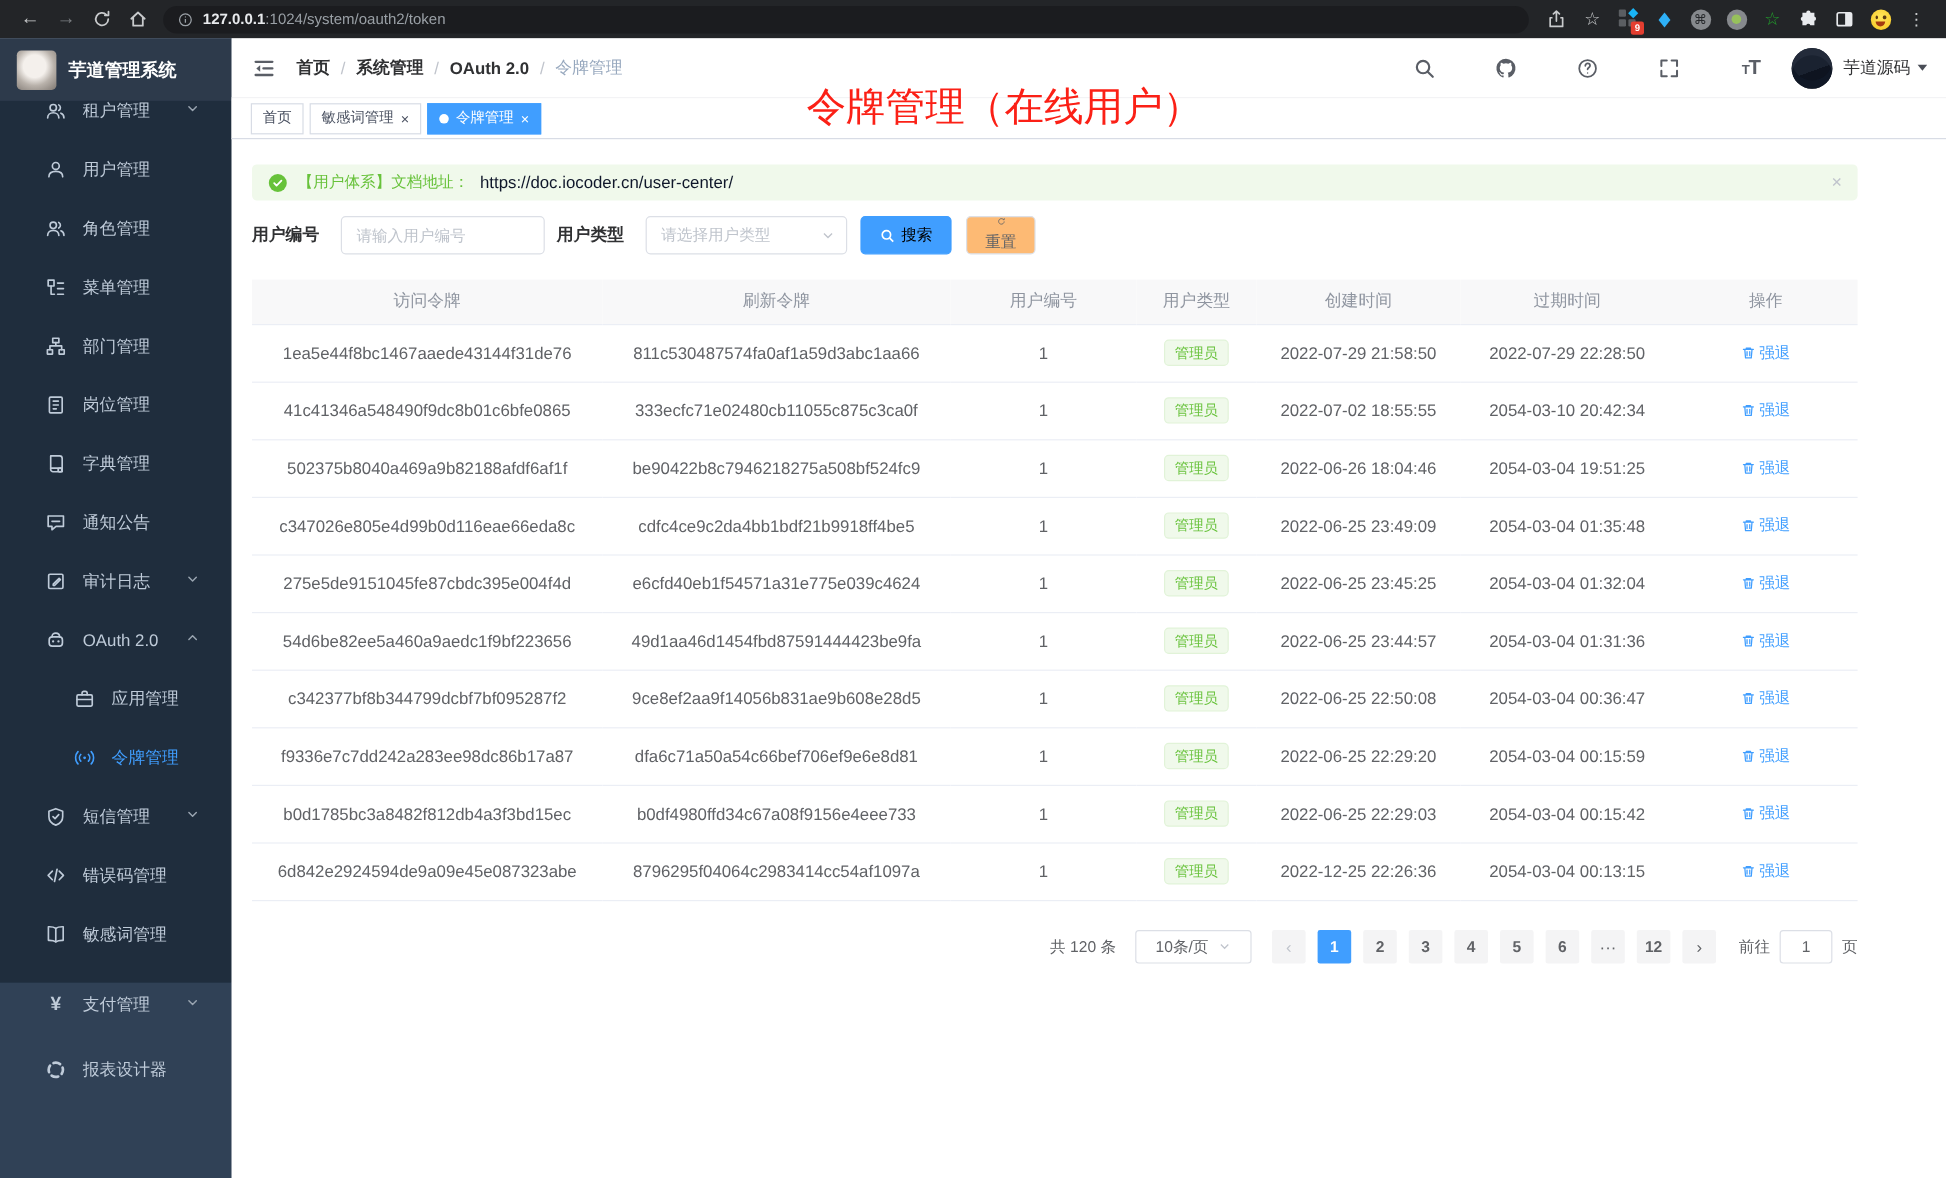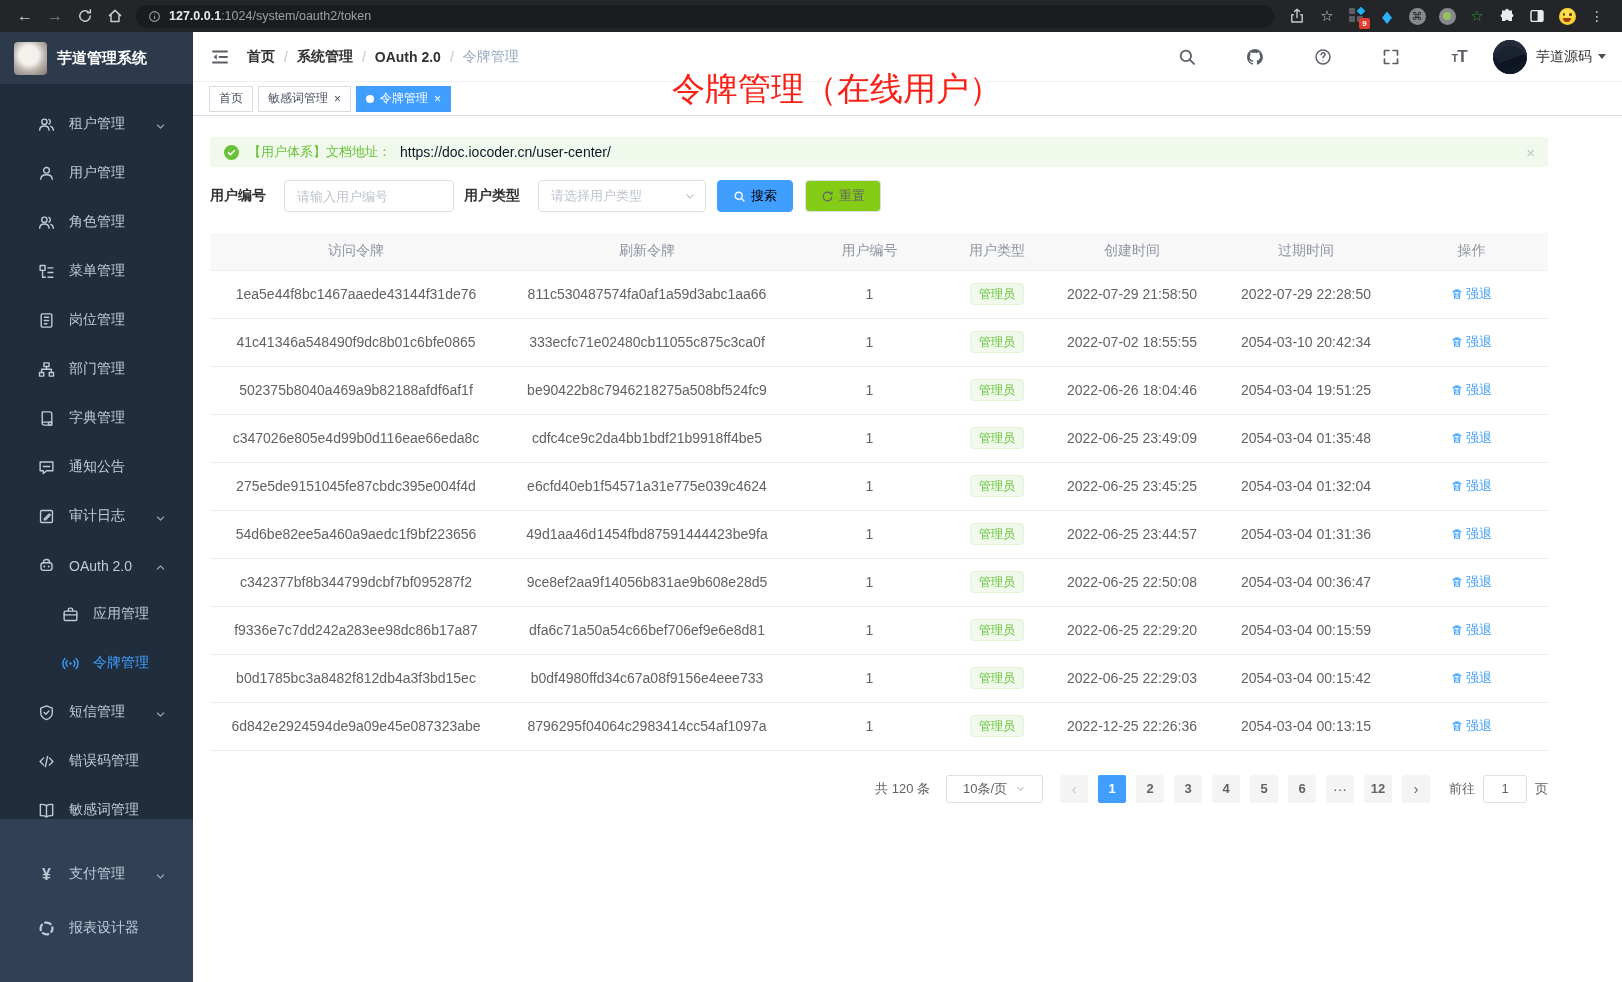--- a/index.html
+++ b/index.html
@@ -38,21 +38,21 @@
   .app { position:absolute; left:0; right:0; top:32px; bottom:0; }
 
   
   .sidebar { position:absolute; left:0; top:0; bottom:0; width:193px; background:#304156; display:flex; flex-direction:column; }
   .logo-bar { height:52px; background:#2d3a4b; display:flex; align-items:center; padding:0 14px; gap:10px; flex:0 0 auto; cursor:pointer; }
   .logo-img { width:33px; height:33px; border-radius:4px; flex:0 0 auto;
               background:radial-gradient(circle at 45% 40%, #f4f0ec 0 35%, #b9b2ab 60%, #7d7670 100%); }
   .logo-title { color:#fff; font-size:15px; font-weight:700; white-space:nowrap; }
   .menu-sub { background:#1f2d3d; flex:0 0 auto; }
   .menu-root { background:#304156; flex:1 1 auto; padding-top:10px; }
-  .menu-item { height:49px; display:flex; align-items:flex-end; padding:0 26px 0 38px; cursor:pointer;
+  .menu-item { height:49px; display:flex; align-items:flex-start; padding:0 26px 0 38px; cursor:pointer;
                color:#bfcbd9; font-size:14px; gap:14px; white-space:nowrap; }
   .menu-root .menu-item { height:54px; }
   .menu-item.lvl2 { padding-left:62px; }
   .menu-item.active { color:#409eff; }
   .mi-icon { width:17px; height:17px; display:flex; align-items:center; justify-content:center; flex:0 0 auto; }
   .mi-icon svg { width:17px; height:17px; }
   .mi-label { flex:1 1 auto; overflow:hidden; }
   .mi-chevron { color:#9aa5b1; display:flex; }
   .mi-chevron svg{ width:13px; height:13px; }
   .mi-chevron.up svg { transform:rotate(180deg); }
@@ -109,21 +109,21 @@
              color:#606266; outline:none; margin-right:10px; font-family:inherit; }
   .f-input::placeholder { color:#bfc4cc; }
   .f-select { width:168px; height:32px; border:1px solid #dcdfe6; border-radius:4px; padding:0 26px 0 12px; font-size:13px;
               color:#bfc4cc; position:relative; display:flex; align-items:center; cursor:pointer; margin-right:11px; white-space:nowrap; }
   .f-select .sel-arrow { position:absolute; right:9px; top:50%; transform:translateY(-50%); color:#c0c4cc; display:flex; }
   .f-select .sel-arrow svg{ width:12px; height:12px; }
   .btn { height:32px; border-radius:4px; font-size:13px; display:inline-flex; align-items:center; gap:5px;
          padding:0 15px; cursor:pointer; border:1px solid transparent; font-family:inherit; }
   .btn svg { width:13px; height:13px; }
   .btn-primary { background:#409eff; color:#000000; border-color:#409eff; margin-right:12px; }
-  .btn-plain { background:#84cc16; color:#606266; border-color:#dcdfe6; }
+  .btn-plain { background:#fdba74; color:#606266; border-color:#dcdfe6;flex-direction:column; }
 
   
   table.grid { width:1338px; border-collapse:collapse; table-layout:fixed; }
   .grid th { height:37px; background:#f8f8f9; color:#8f95a0; font-size:14px; font-weight:500; text-align:center;
              border-bottom:1px solid #ebeef5;font-family:Liberation Mono, monospace; }
   .grid td { height:48px; color:#606266; font-size:14px; text-align:center; border-bottom:1px solid #ebeef5;
              overflow:hidden; white-space:nowrap; }
   .badge-admin { display:inline-block; background:#f0f9eb; border:1px solid #e1f3d8; color:#67c23a; font-size:12px;
                  border-radius:4px; padding:3px 8px; line-height:1.2; }
   .act-link { color:#409eff; font-size:13px; display:inline-flex; align-items:center; gap:3px; cursor:pointer; }
@@ -287,36 +287,36 @@
               <svg viewBox="0 0 16 16" fill="none" stroke="currentColor" stroke-width="1.3" stroke-linecap="round" stroke-linejoin="round">
                 <rect x="2" y="2.3" width="4.6" height="4.6"></rect>
                 <path d="M9.4 4.6H14M9.4 9h4.6M9.4 13.4H14M4.3 6.9v6.5h2.6"></path>
               </svg>
             </span>
             <span class="mi-label">菜单管理</span>
           </div>
           <div class="menu-item lvl1">
             <span class="mi-icon">
               <svg viewBox="0 0 16 16" fill="none" stroke="currentColor" stroke-width="1.3" stroke-linecap="round" stroke-linejoin="round">
-                <rect x="3" y="1.8" width="10" height="12.4" rx="1"></rect>
-                <path d="M6 5h4M6 8h4M6 11h2.4"></path>
-              </svg>
-            </span>
-            <span class="mi-label">岗位管理</span>
-          </div>
-          <div class="menu-item lvl1">
-            <span class="mi-icon">
-              <svg viewBox="0 0 16 16" fill="none" stroke="currentColor" stroke-width="1.3" stroke-linecap="round" stroke-linejoin="round">
                 <rect x="5.6" y="1.8" width="4.8" height="3.4"></rect>
                 <rect x="1.4" y="10.8" width="4" height="3.4"></rect>
                 <rect x="10.6" y="10.8" width="4" height="3.4"></rect>
                 <path d="M8 5.2v2.6M3.4 10.8V7.8h9.2v3"></path>
               </svg>
             </span>
             <span class="mi-label">部门管理</span>
+          </div>
+          <div class="menu-item lvl1">
+            <span class="mi-icon">
+              <svg viewBox="0 0 16 16" fill="none" stroke="currentColor" stroke-width="1.3" stroke-linecap="round" stroke-linejoin="round">
+                <rect x="3" y="1.8" width="10" height="12.4" rx="1"></rect>
+                <path d="M6 5h4M6 8h4M6 11h2.4"></path>
+              </svg>
+            </span>
+            <span class="mi-label">岗位管理</span>
           </div>
           <div class="menu-item lvl1">
             <span class="mi-icon">
               <svg viewBox="0 0 16 16" fill="none" stroke="currentColor" stroke-width="1.3" stroke-linecap="round" stroke-linejoin="round">
                 <path d="M4 1.8h7a2 2 0 0 1 2 2v10.4H5.8A1.8 1.8 0 0 1 4 12.4z"></path>
                 <path d="M4 11.4h9"></path>
                 <circle cx="11.3" cy="12.9" r="1.5"></circle>
               </svg>
             </span>
             <span class="mi-label">字典管理</span>

